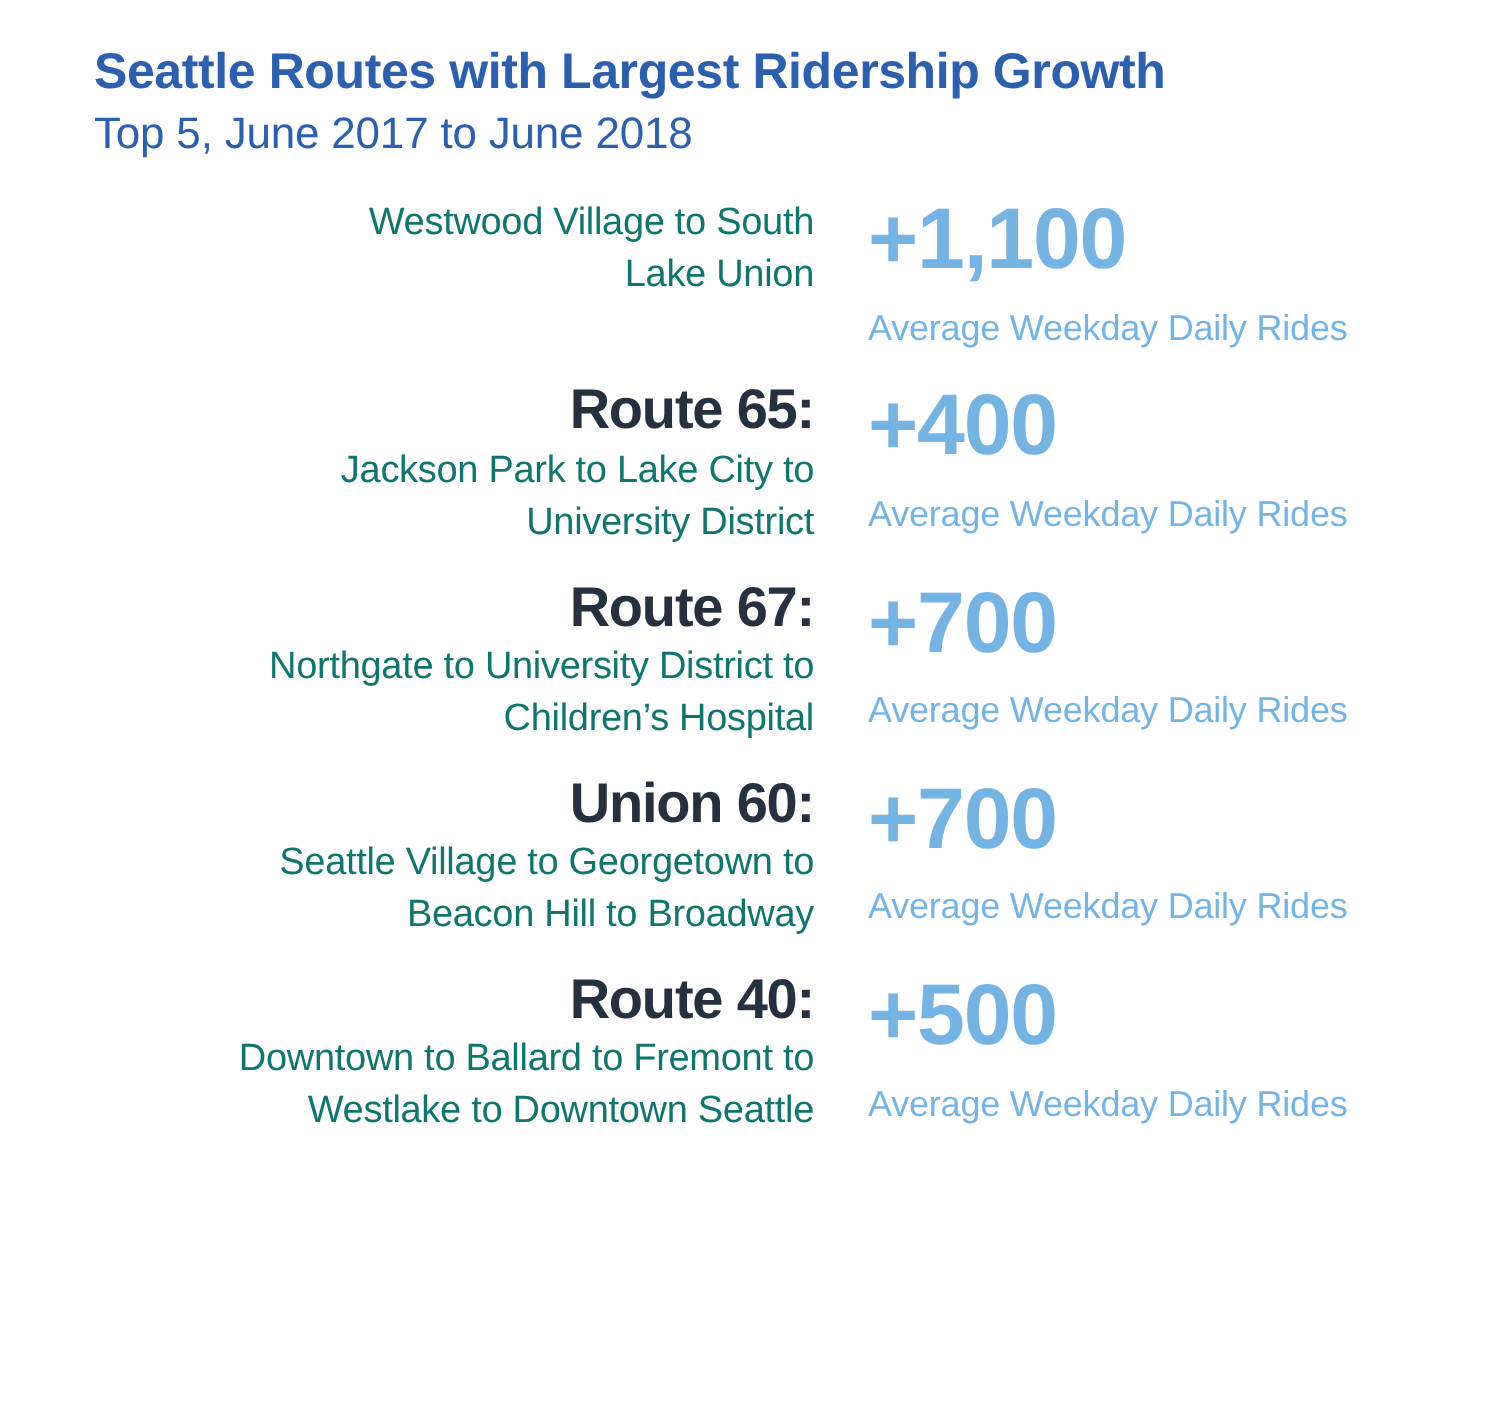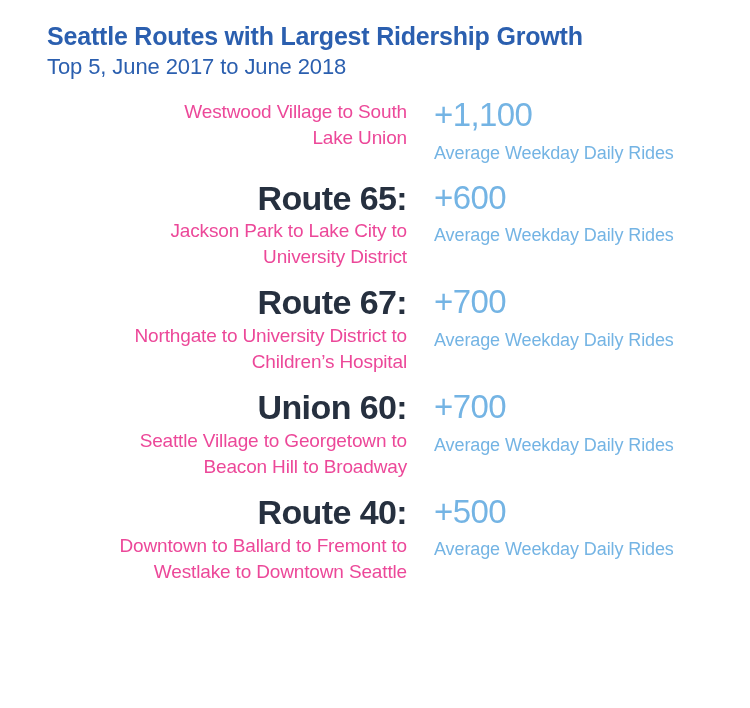--- a/index.html
+++ b/index.html
@@ -61,53 +61,53 @@
 
   
   .route-left {
     width: 407px;
     flex: 0 0 407px;
     text-align: right;
     padding-right: 0;
     box-sizing: border-box;
   }
   .route-name {
-    font-size: 34px;
+    font-size: 28px;
     font-weight: bold;
     color: #26303F;
     line-height: 1.08;
     letter-spacing: -0.6px;
     white-space: nowrap;
   }
   .route-name.lead {
     font-size: 34px;
   }
   .route-desc {
     font-size: 19px;
     font-weight: normal;
-    color: #ec4899;
+    color: #0f766e;
     line-height: 1.37;
     letter-spacing: -0.15px;
     margin-top: 2px;
   }
   .route-desc .desc-line {
     display: block;
     white-space: nowrap;
   }
 
   
   .route-right {
     flex: 1 1 auto;
     padding-left: 27px;
     text-align: left;
     box-sizing: border-box;
   }
   .route-value {
-    font-size: 33px;
-    font-weight: normal;
+    font-size: 43px;
+    font-weight: bold;
     color: #74B4E4;
     line-height: 1.08;
     letter-spacing: -0.6px;
     white-space: nowrap;
   }
   .route-caption {
     font-size: 18px;
     font-weight: normal;
     color: #74B4E4;
     line-height: 1.37;
@@ -143,21 +143,21 @@
 
     <div class="route-row">
       <div class="route-left">
         <div class="route-name">Route 65:</div>
         <div class="route-desc">
           <span class="desc-line">Jackson Park to Lake City to</span>
           <span class="desc-line">University District</span>
         </div>
       </div>
       <div class="route-right">
-        <div class="route-value">+600</div>
+        <div class="route-value">+400</div>
         <div class="route-caption">Average Weekday Daily Rides</div>
       </div>
     </div>
 
     <div class="route-row">
       <div class="route-left">
         <div class="route-name">Route 67:</div>
         <div class="route-desc">
           <span class="desc-line">Northgate to University District to</span>
           <span class="desc-line">Children’s Hospital</span>

